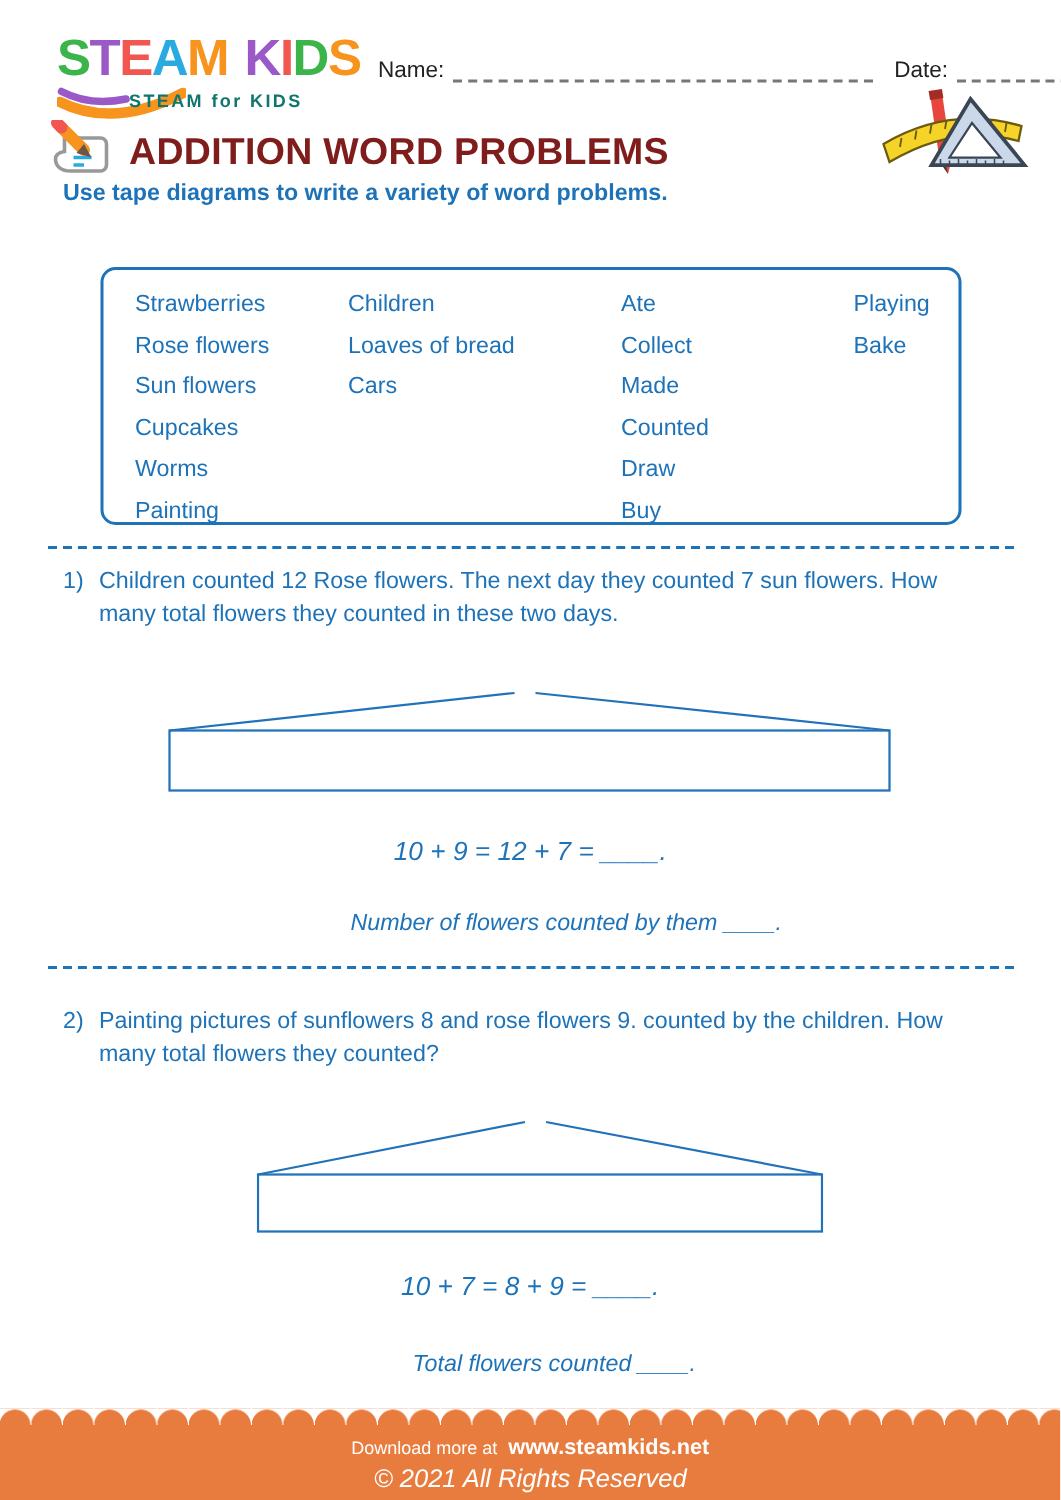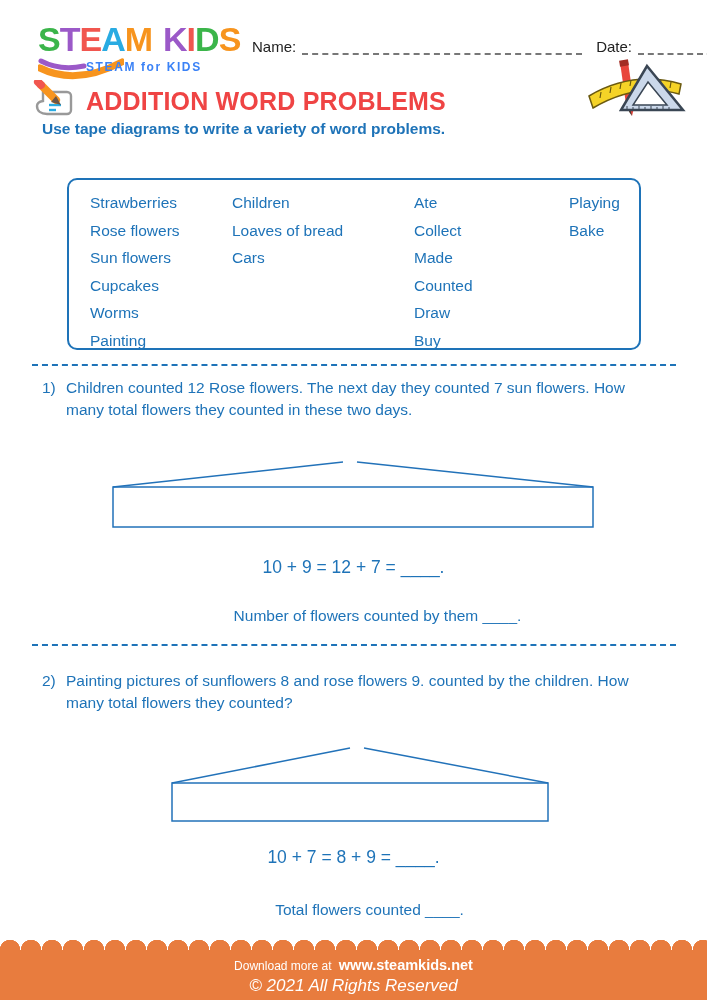--- a/index.html
+++ b/index.html
@@ -7,33 +7,33 @@
         font-family:"Liberation Sans",sans-serif;}
 
   
   .logo{position:absolute;left:38px;top:22px;}
   .logo-text{font-size:34px;font-weight:bold;letter-spacing:-1px;line-height:1;}
   .logo-text span{display:inline-block;}
   .logo-text span:nth-child(6){margin-left:11px;}
   .logo-sub{position:relative;height:26px;}
   .swoosh{position:absolute;left:0;top:2px;}
   .tagline{position:absolute;left:48px;top:4px;font-size:12px;font-weight:bold;
-           color:#3b82f6;letter-spacing:1.6px;white-space:nowrap;}
+           color:#0f766e;letter-spacing:1.6px;white-space:nowrap;}
 
   
   .name-date{position:absolute;left:252px;top:38px;display:flex;align-items:flex-end;
              font-size:15px;color:#222;white-space:nowrap;}
   .dash-line{border-bottom:2px dashed #777;height:15px;margin-left:6px;}
   .name-line{width:280px;}
   .date-line{width:124px;}
   .date-label{margin-left:14px;}
 
   
   .title-row{position:absolute;left:33px;top:80px;display:flex;align-items:center;}
-  .page-title{font-size:25px;font-weight:bold;color:#ef4444;margin-left:7px;letter-spacing:0.2px;}
+  .page-title{font-size:25px;font-weight:bold;color:#7f1d1d;margin-left:7px;letter-spacing:0.2px;}
   .stationery{position:absolute;right:18px;top:54px;}
 
   
   .instr-bold{position:absolute;left:42px;top:120px;font-weight:bold;font-size:15.5px;color:#1E73B8;}
   .instr{position:absolute;left:42px;top:146px;font-size:15.5px;color:#1E73B8;}
 
   
   .word-bank{position:absolute;left:67px;top:178px;width:574px;height:172px;
              border:2px solid #1E73B8;border-radius:10px;box-sizing:border-box;
              padding:9px 0 0 21px;display:grid;grid-template-columns:142px 182px 155px auto;}
@@ -48,21 +48,21 @@
   .problem{position:absolute;display:flex;font-size:15.5px;color:#1E73B8;line-height:22px;}
   .p1{left:42px;top:377px;}
   .p2{left:42px;top:670px;}
   .p-num{width:24px;flex-shrink:0;}
   .p-text{width:592px;}
 
   .diagram1{position:absolute;left:112px;top:460px;}
   .diagram2{position:absolute;left:171px;top:746px;}
   .tape{stroke:#2272B9;stroke-width:1.5;fill:none;}
 
-  .centered{position:absolute;left:0;width:707px;text-align:center;color:#1E73B8;}
+  .centered{position:absolute;left:0;width:707px;text-align:center;color:#1E73B8;font-style:italic;}
   .eq{font-size:17.5px;}
   .eq1{top:557px;}
   .label1{top:607px;font-size:15.5px;padding-left:24px;}
   .eq2{top:847px;}
   .label2{top:901px;font-size:15.5px;padding-left:16px;}
 
   
   .scallops{position:absolute;left:0;bottom:50px;width:707px;height:11px;
             background-image:radial-gradient(circle at 10px 11px,#E87C3E 10px,rgba(0,0,0,0) 10.5px);
             background-size:21px 11px;background-repeat:repeat-x;}

